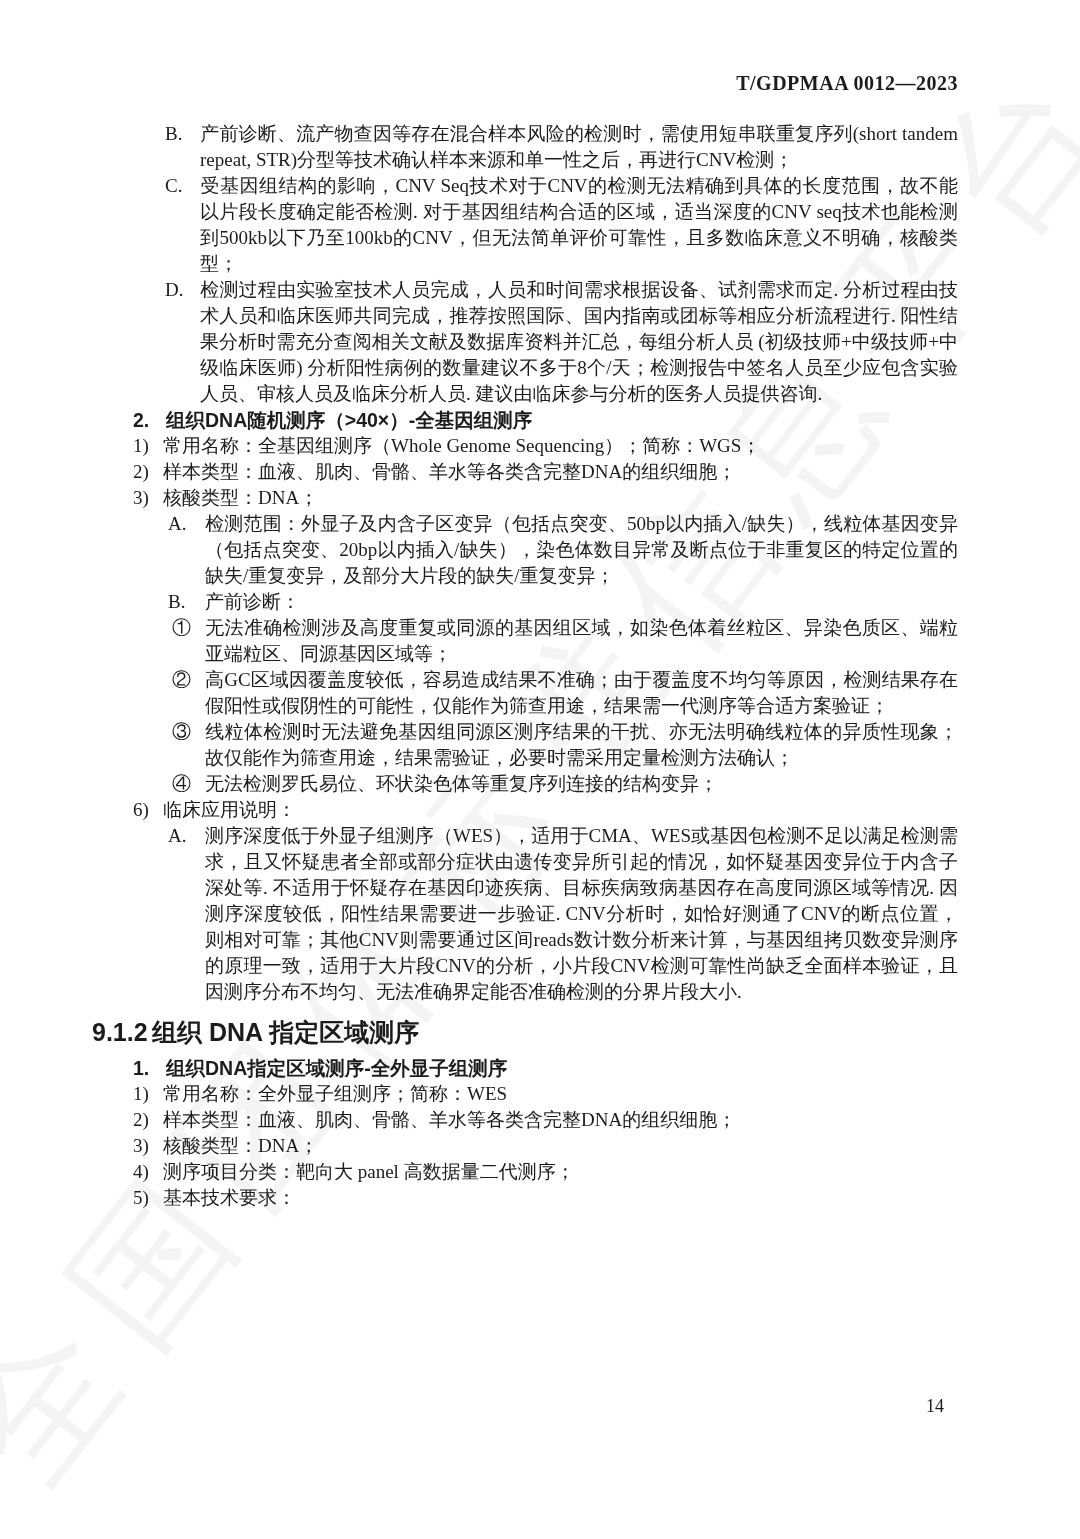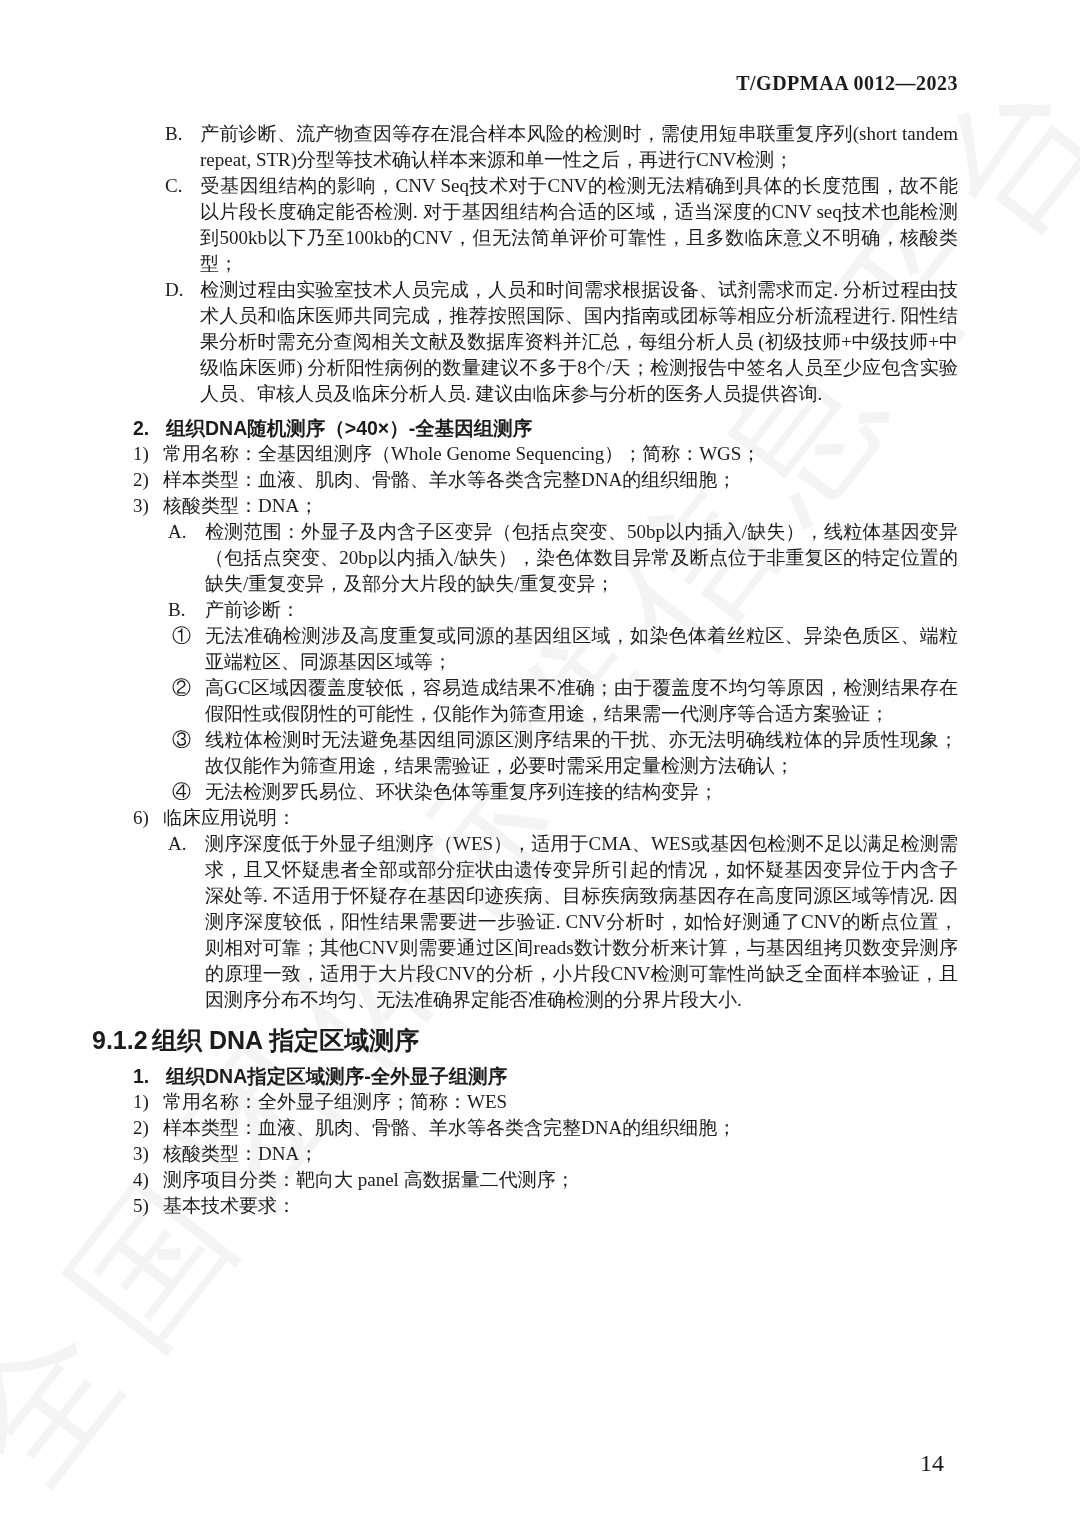--- a/index.html
+++ b/index.html
@@ -54,38 +54,38 @@
   }
   .item-ab    { --ind:110px; --lblw:35px; }
   .item-paren { --ind:73px;  --lblw:30px; }
   .item-sub   { --ind:115px; --lblw:37px; }
   .item-circ  { --ind:115px; --lblw:33px; }
   .heading-num {
     --ind:76px; --lblw:33px;
     font-weight: bold;
     font-family: "Liberation Sans", "DejaVu Sans", sans-serif;
     font-size: 19.5px;
-    margin-top: 8px;
+    margin-top: 0;
     text-align: left;
   }
   .section-heading {
     --ind:62px; --lblw:60px;
     font-weight: bold;
     font-family: "Liberation Sans", "DejaVu Sans", sans-serif;
     font-size: 25px;
     line-height: 30px;
     margin-top: 12px;
     margin-bottom: 8px;
     text-align: left;
   }
   .page-number {
     position: absolute;
-    top: 1450px;
+    top: 1396px;
     right: 136px;
-    font-size: 24px;
+    font-size: 18px;
     z-index: 1;
   }
 </style>
 </head>
 <body>
 
 <div class="page">
   <div class="watermark">全国团体标准信息平台</div>
   <div class="content">
     <div class="doc-header">T/GDPMAA 0012—2023</div>

